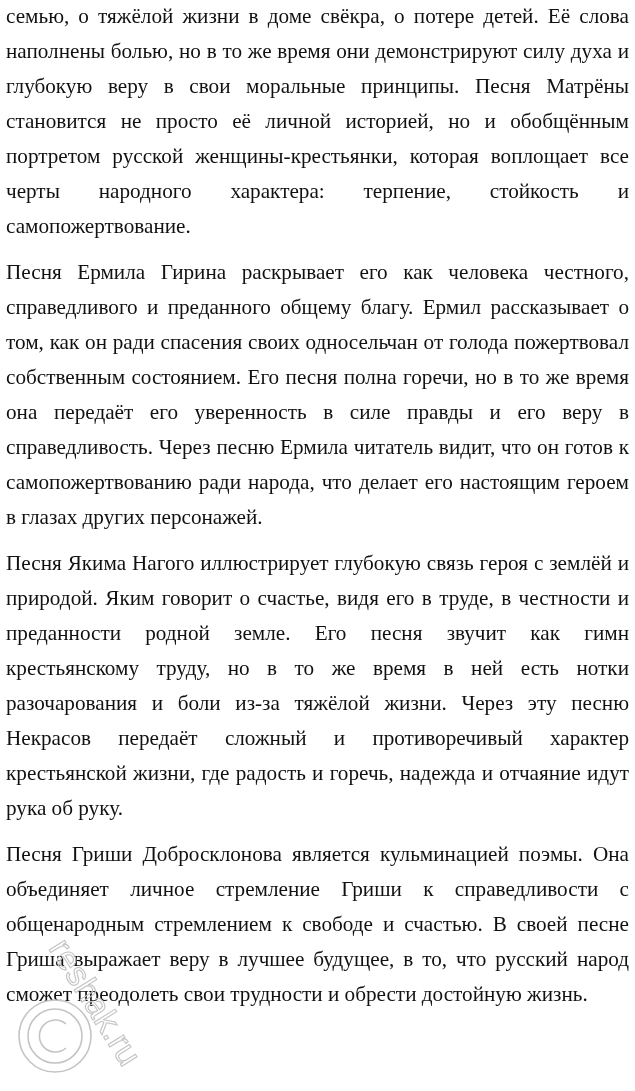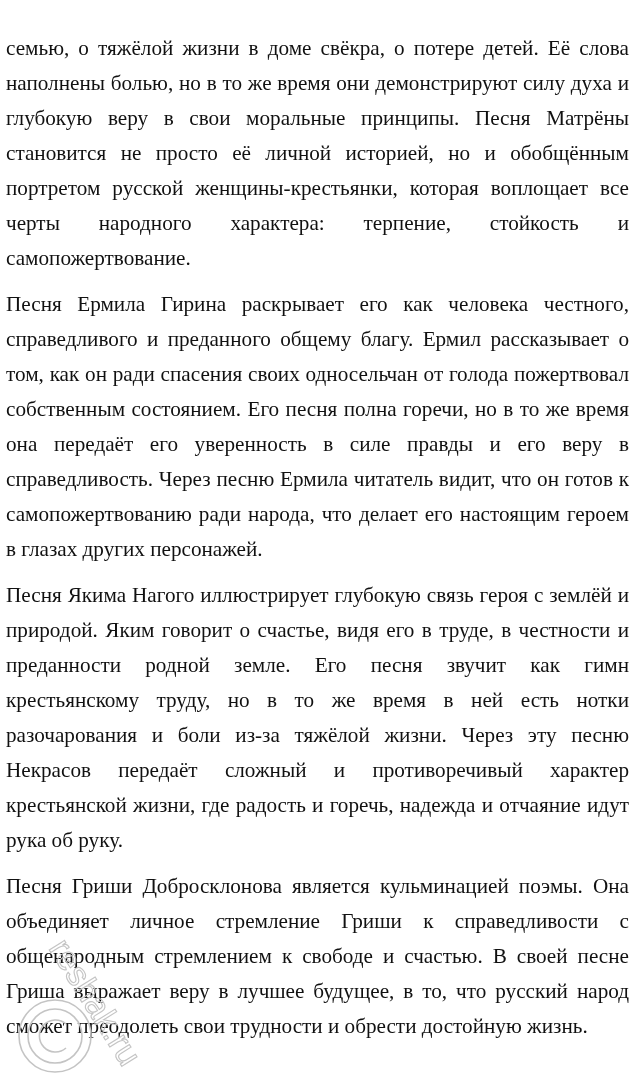--- a/index.html
+++ b/index.html
@@ -13,21 +13,20 @@
       overflow: hidden;
       position: relative;
     }
     .page {
       position: absolute;
       left: 0;
       top: 0;
       width: 635px;
       padding: 6px;
       box-sizing: border-box;
-      margin-top: 32px;
     }
     .para {
       font-family: "Liberation Serif", "DejaVu Serif", serif;
       font-size: 21.2px;
       line-height: 35px;
       color: #111111;
       text-align: justify;
       text-align-last: left;
       margin: 0 0 11px 0;
       padding: 0;

